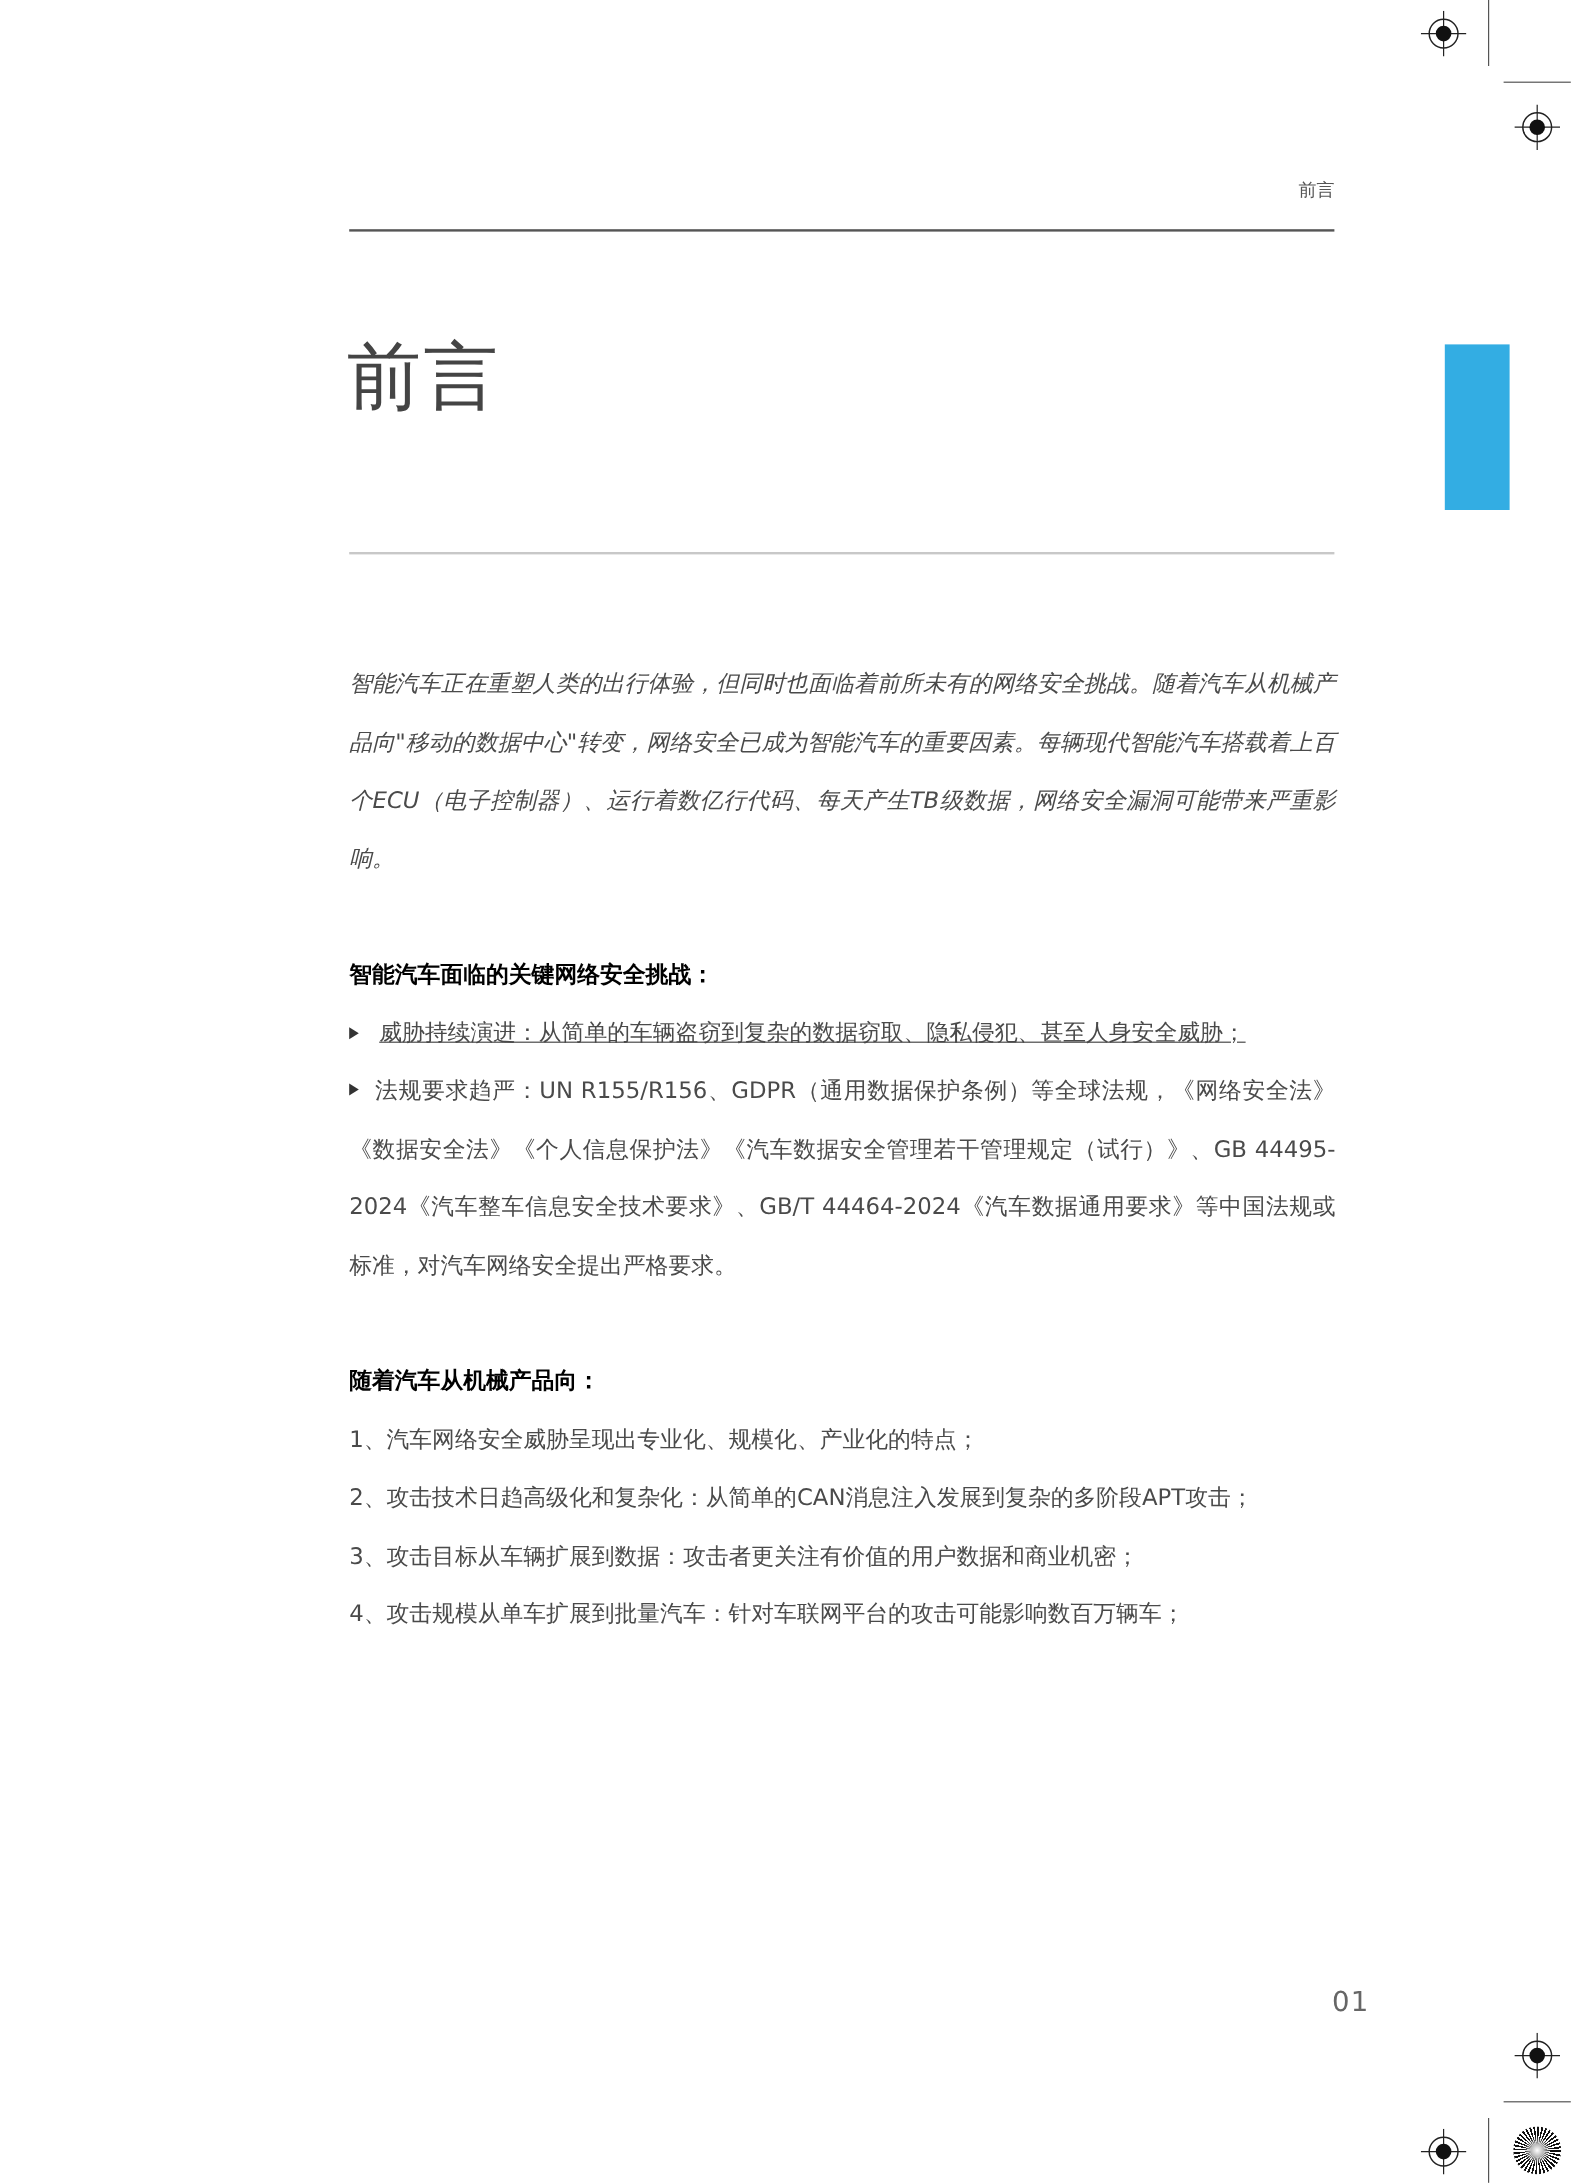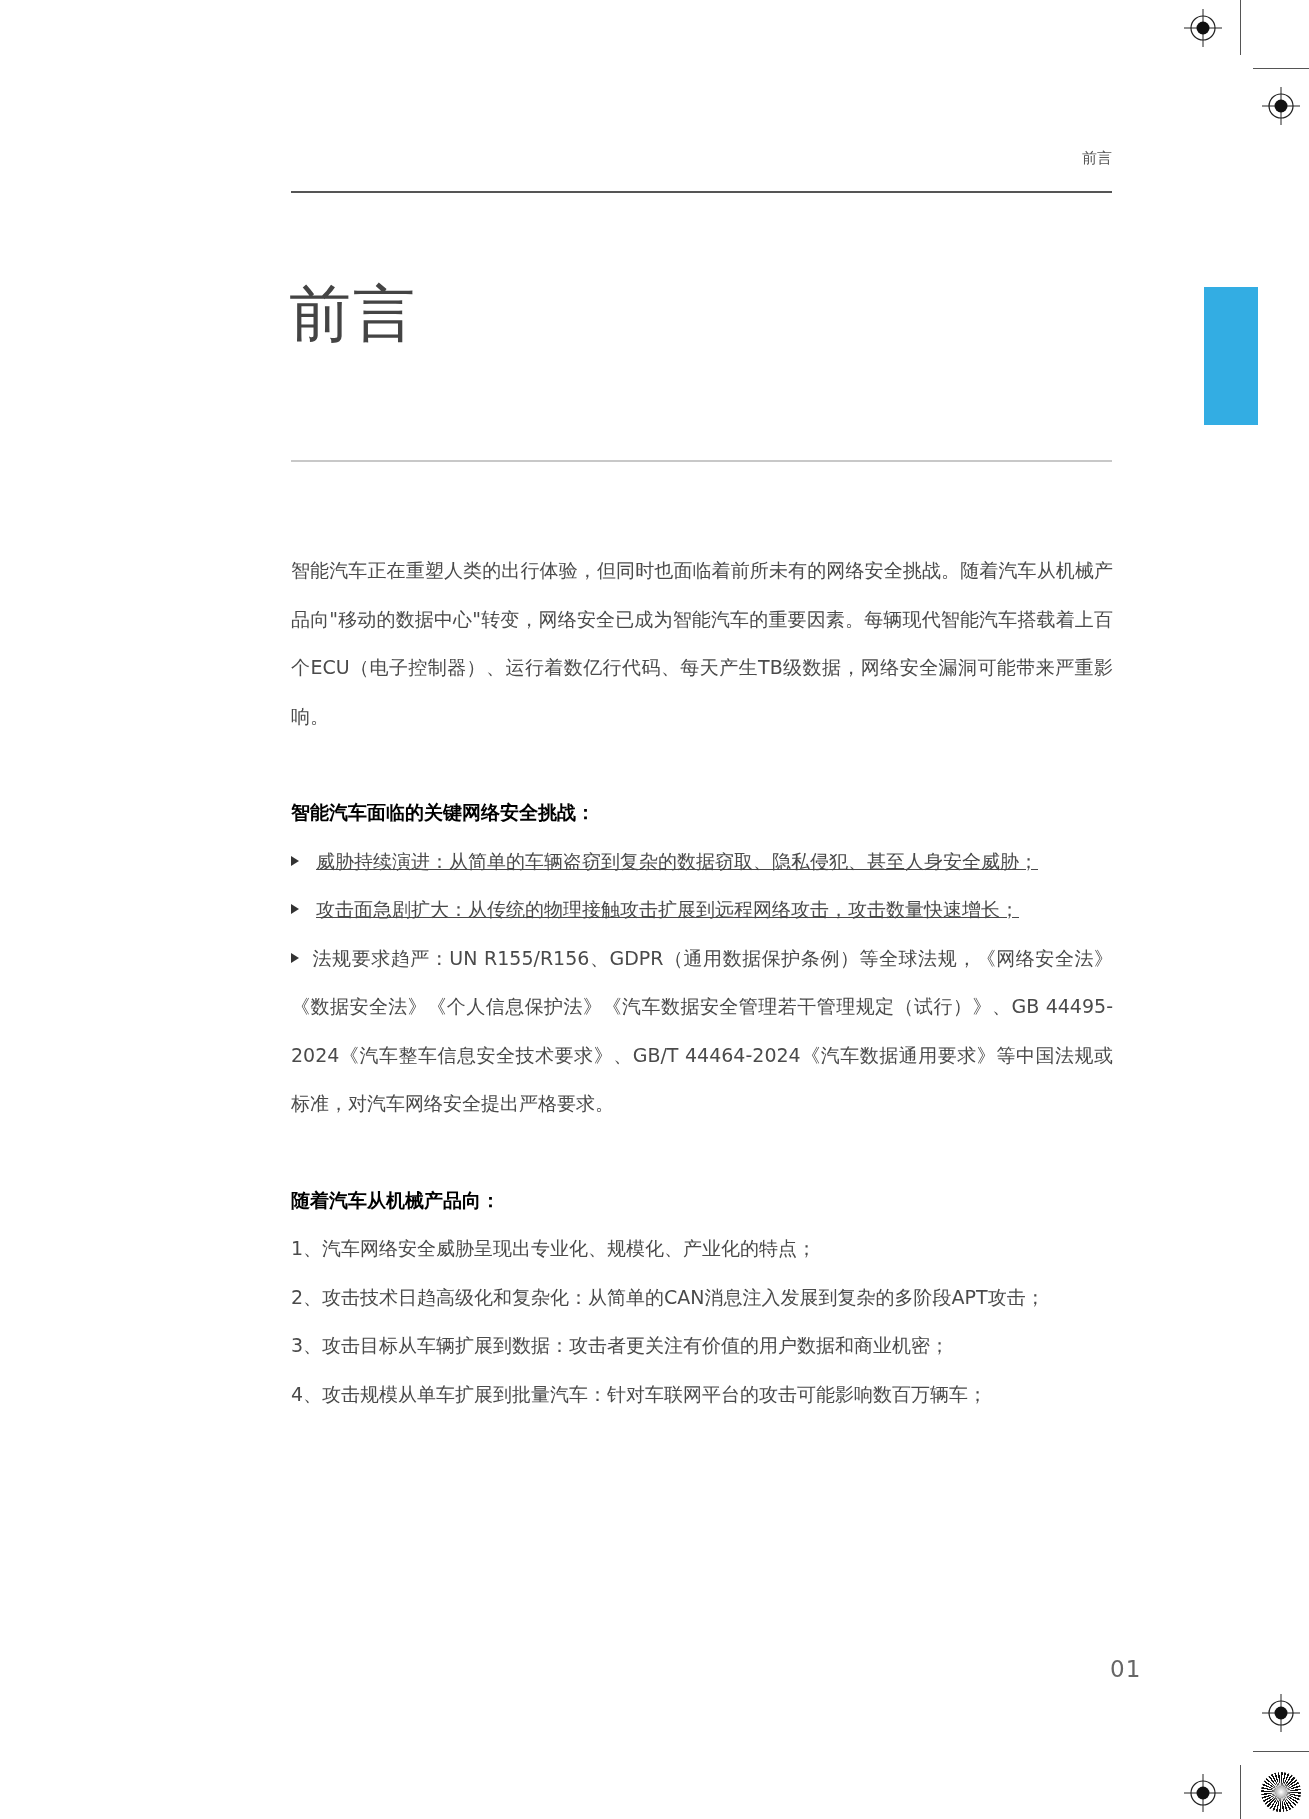--- a/index.html
+++ b/index.html
@@ -6,21 +6,21 @@
     body { width: 1309px; height: 1819px; position: relative; overflow: hidden;
            font-family: "DejaVu Sans", "Liberation Sans", sans-serif; color: #4a4a4a; }
     .abs { position: absolute; }
     .running-head { left: 1040px; width: 72px; top: 149px; font-size: 15px; color: #555; text-align: right; }
     .rule-top { left: 291px; top: 191px; width: 821px; height: 2px; background: #555; }
     .page-title { left: 289px; top: 278px; font-size: 62px; line-height: 72px; color: #444; letter-spacing: 2px; font-weight: 400; }
     .rule-title { left: 291px; top: 460px; width: 821px; height: 2px; background: #c8c8c8; }
     .side-tab { left: 1204px; top: 287px; width: 54px; height: 138px; background: #33ade3; }
     .content { left: 291px; top: 546px; width: 822px; font-size: 19px; line-height: 48.5px; color: #4a4a4a; }
     .content p { margin: 0; text-align: justify; text-align-last: left; }
-    .intro { margin-bottom: 48px !important; }
+    .intro { margin-bottom: 48px !important; font-style: italic; }
     .section-heading { font-weight: bold; color: #000000; }
     .bullet { position: relative; padding-left: 25px; text-decoration: underline; }
     .bullet-icon { position: absolute; left: 0; top: 19px; width: 0; height: 0;
                    border-top: 5px solid transparent; border-bottom: 5px solid transparent;
                    border-left: 8px solid #333; }
     .gap { height: 48px; }
     .page-number { left: 1110px; top: 1656px; font-size: 23px; color: #666; letter-spacing: 1px; }
     
     .crop-v { width: 1px; background: #555; }
     .crop-h { height: 1px; background: #555; }
@@ -38,24 +38,20 @@
 
 <div class="abs side-tab"></div>
 
 <div class="abs content">
   <p class="intro">智能汽车正在重塑人类的出行体验，但同时也面临着前所未有的网络安全挑战。随着汽车从机械产品向"移动的数据中心"转变，网络安全已成为智能汽车的重要因素。每辆现代智能汽车搭载着上百个ECU（电子控制器）、运行着数亿行代码、每天产生TB级数据，网络安全漏洞可能带来严重影响。</p>
 
   <p class="section-heading">智能汽车面临的关键网络安全挑战：</p>
   <p class="bullet">
     <span class="bullet-icon"></span>
     <span>威胁持续演进：从简单的车辆盗窃到复杂的数据窃取、隐私侵犯、甚至人身安全威胁；</span>
-  </p>
-  <p class="bullet">
-    <span class="bullet-icon"></span>
-    <span>攻击面急剧扩大：从传统的物理接触攻击扩展到远程网络攻击，攻击数量快速增长；</span>
   </p>
   <p class="bullet-hang" style="position:relative;">
     <span class="bullet-icon" style="position:relative;display:inline-block;top:-2px;margin-right:13px;"></span><span>法规要求趋严：UN R155/R156、GDPR（通用数据保护条例）等全球法规，《网络安全法》《数据安全法》《个人信息保护法》《汽车数据安全管理若干管理规定（试行）》、GB 44495-2024《汽车整车信息安全技术要求》、GB/T  44464-2024《汽车数据通用要求》等中国法规或标准，对汽车网络安全提出严格要求。</span>
   </p>
 
   <div class="gap"></div>
 
   <p class="section-heading">随着汽车从机械产品向：</p>
   <p>1、汽车网络安全威胁呈现出专业化、规模化、产业化的特点；</p>
   <p>2、攻击技术日趋高级化和复杂化：从简单的CAN消息注入发展到复杂的多阶段APT攻击；</p>

